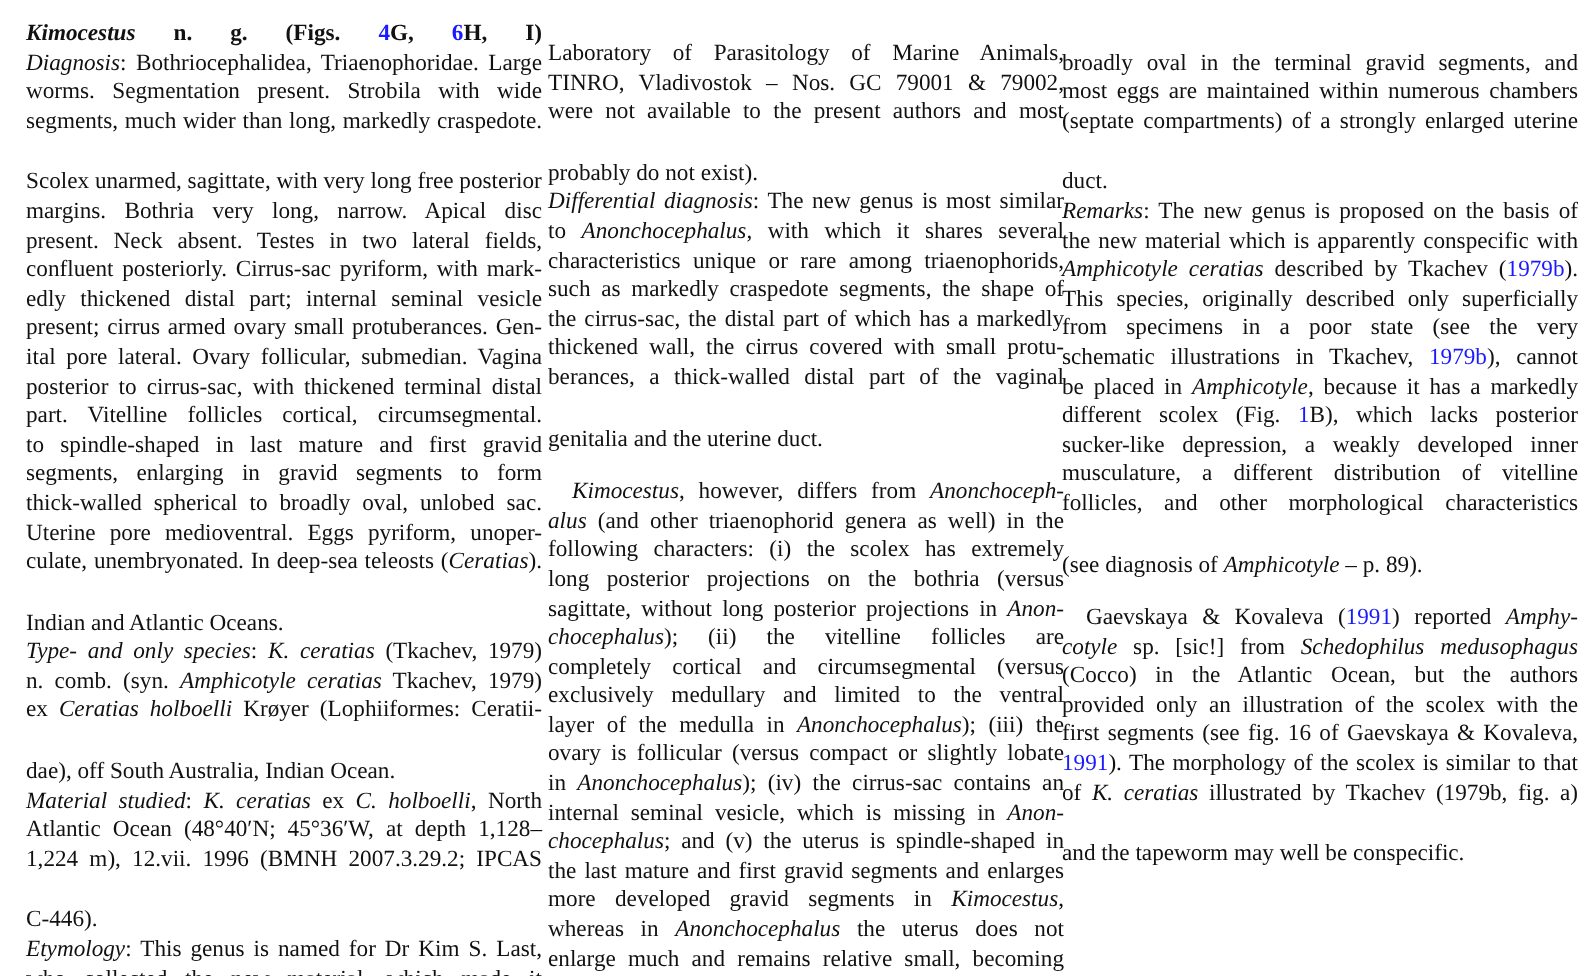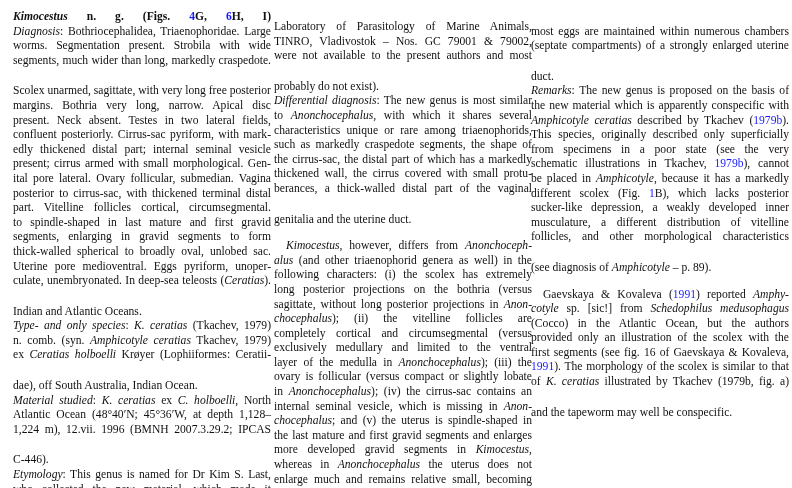--- a/index.html
+++ b/index.html
@@ -23,21 +23,21 @@
   <span class="line title"><i>Kimocestus</i><span> n. g. (Figs. </span><span class="link">4</span><span>G, </span><span class="link">6</span><span>H, I)</span></span>
   <div class="lines">
       <span class="line"><i>Diagnosis</i><span>: Bothriocephalidea, Triaenophoridae. Large</span></span>
       <span class="line"><span>worms. Segmentation present. Strobila with wide</span></span>
       <span class="line"><span>segments, much wider than long, markedly craspedote.</span></span>
       <span class="line last"><span>Scolex unarmed, sagittate, with very long free posterior</span></span>
       <span class="line"><span>margins. Bothria very long, narrow. Apical disc</span></span>
       <span class="line"><span>present. Neck absent. Testes in two lateral fields,</span></span>
       <span class="line"><span>confluent posteriorly. Cirrus-sac pyriform, with mark-</span></span>
       <span class="line"><span>edly thickened distal part; internal seminal vesicle</span></span>
-      <span class="line"><span>present; cirrus armed with small morphological. Gen-</span></span>
+      <span class="line"><span>present; cirrus armed ovary small protuberances. Gen-</span></span>
       <span class="line"><span>ital pore lateral. Ovary follicular, submedian. Vagina</span></span>
       <span class="line"><span>posterior to cirrus-sac, with thickened terminal distal</span></span>
       <span class="line"><span>part. Vitelline follicles cortical, circumsegmental.</span></span>
       <span class="line"><span>to spindle-shaped in last mature and first gravid</span></span>
       <span class="line"><span>segments, enlarging in gravid segments to form</span></span>
       <span class="line"><span>thick-walled spherical to broadly oval, unlobed sac.</span></span>
       <span class="line"><span>Uterine pore medioventral. Eggs pyriform, unoper-</span></span>
       <span class="line"><span>culate, unembryonated. In deep-sea teleosts (</span><i>Ceratias</i><span>).</span></span>
       <span class="line last"><span>Indian and Atlantic Oceans.</span></span>
       <span class="line"><i>Type- and only species</i><span>: </span><i>K. ceratias</i><span> (Tkachev, 1979)</span></span>
@@ -84,20 +84,21 @@
       <span class="line"><i>chocephalus</i><span>; and (v) the uterus is spindle-shaped in</span></span>
       <span class="line"><span>the last mature and first gravid segments and enlarges</span></span>
       <span class="line"><span>more developed gravid segments in </span><i>Kimocestus</i><span>,</span></span>
       <span class="line"><span>whereas in </span><i>Anonchocephalus</i><span> the uterus does not</span></span>
       <span class="line"><span>enlarge much and remains relative small, becoming</span></span>
     </div>
 </div>
 
 <div id="col3" class="col" style="top:24.6px">
   <div class="lines">
+      <span class="line"><span>broadly oval in the terminal gravid segments, and</span></span>
       <span class="line"><span>most eggs are maintained within numerous chambers</span></span>
       <span class="line"><span>(septate compartments) of a strongly enlarged uterine</span></span>
       <span class="line last"><span>duct.</span></span>
       <span class="line"><i>Remarks</i><span>: The new genus is proposed on the basis of</span></span>
       <span class="line"><span>the new material which is apparently conspecific with</span></span>
       <span class="line"><i>Amphicotyle ceratias</i><span> described by Tkachev (</span><span class="link" style="color: rgb(26, 26, 255);">1979b</span><span>).</span></span>
       <span class="line"><span>This species, originally described only superficially</span></span>
       <span class="line"><span>from specimens in a poor state (see the very</span></span>
       <span class="line"><span>schematic illustrations in Tkachev, </span><span class="link" style="color: rgb(26, 26, 255);">1979b</span><span>), cannot</span></span>
       <span class="line"><span>be placed in </span><i>Amphicotyle</i><span>, because it has a markedly</span></span>

